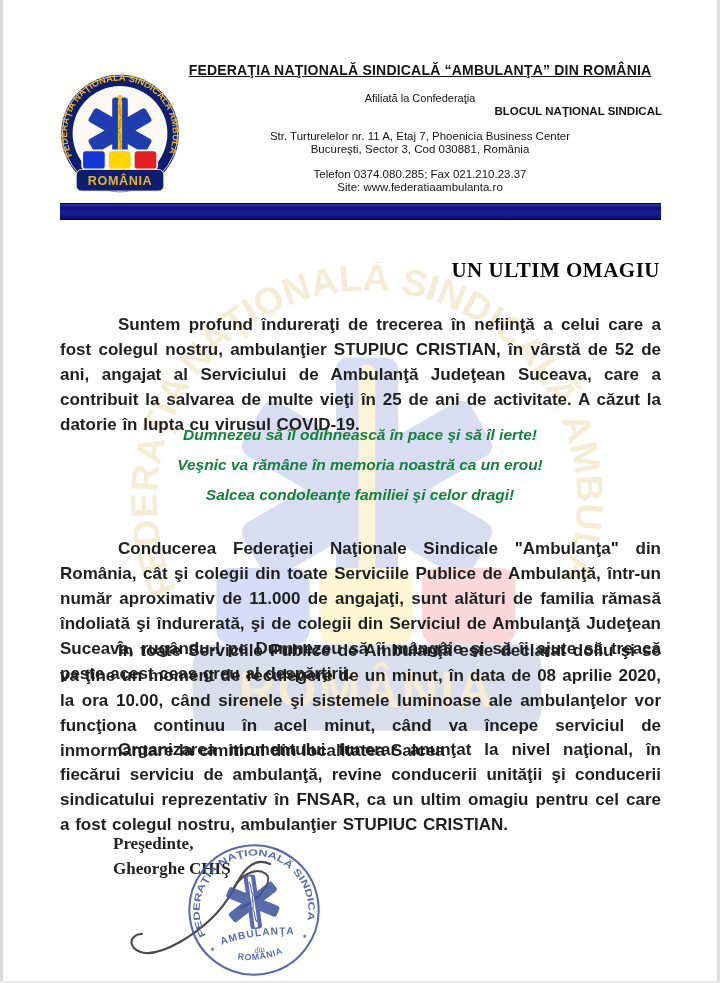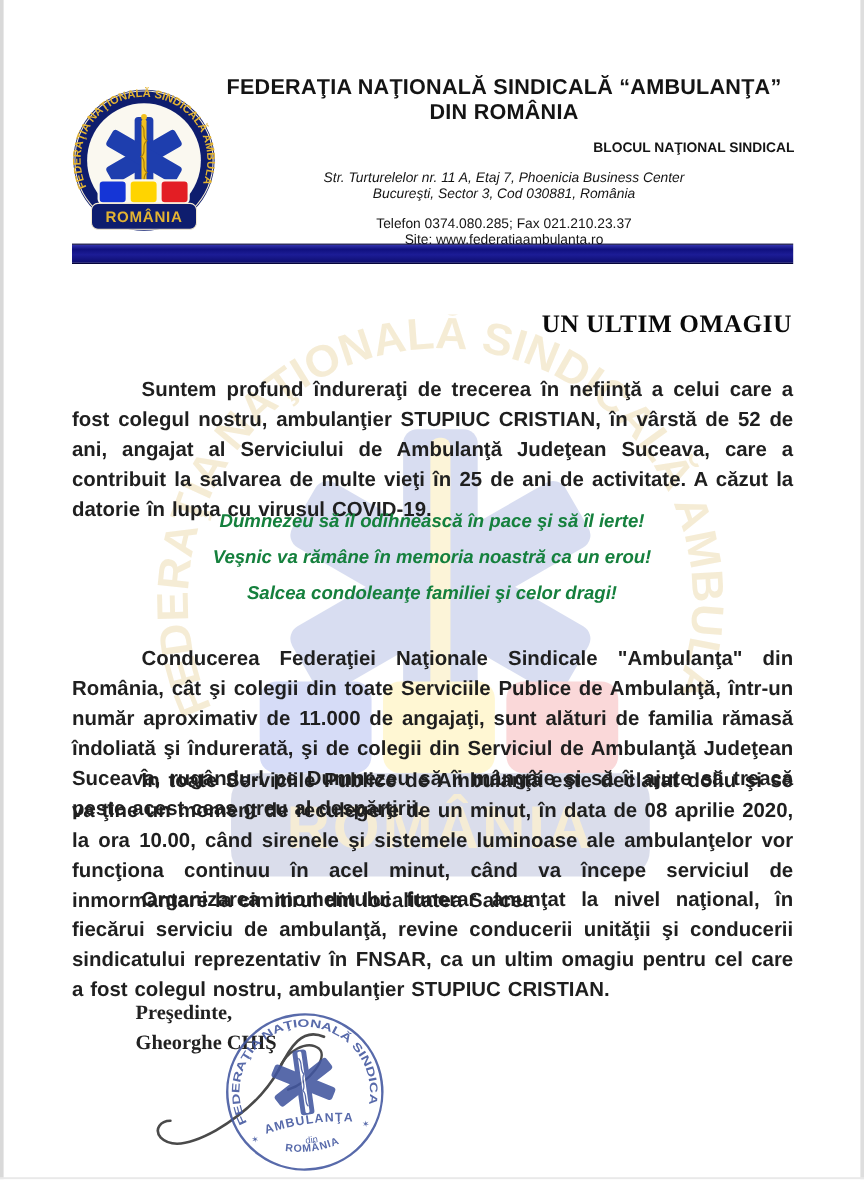--- a/index.html
+++ b/index.html
@@ -7,24 +7,24 @@
     position:relative;width:720px;height:983px;background:#ffffff;overflow:hidden;
     font-family:"Liberation Sans",sans-serif;
   }
   .scan-edge-left{position:absolute;left:0;top:0;width:3px;height:100%;background:#d9d9d9;}
   .scan-edge-right{position:absolute;right:0;top:0;width:3px;height:100%;background:#dedede;}
   .scan-edge-bottom{position:absolute;left:0;bottom:0;width:100%;height:2px;background:#e9e9e9;}
 
   
   .logo{position:absolute;left:60px;top:66px;width:120px;height:138px;}
   .header-text{position:absolute;left:178px;top:62px;width:484px;text-align:center;color:#141414;}
-  .org-name{font-size:18px;font-weight:bold;letter-spacing:.2px;margin:0 0 14px 0;}
+  .org-name{font-size:14px;font-weight:bold;letter-spacing:.2px;margin:0 0 14px 0;text-decoration:underline;}
   .aff1{font-size:11px;margin:0 0 1px 0;}
   .aff2{font-size:11.5px;font-weight:bold;margin:0 0 13px 0;text-align:right;}
-  .addr{font-size:11.5px;margin:0 0 1px 0;font-style:italic;}
+  .addr{font-size:11.5px;margin:0 0 1px 0;}
   .addr-gap{margin-bottom:13px;}
   .contact{font-size:11.5px;margin:0 0 1px 0;}
   .navy-bar{
     position:absolute;left:60px;top:203px;width:601px;height:15px;
     background:linear-gradient(#3333b0 0%,#10107e 25%,#1c1c96 55%,#0d0d6e 100%);
     border-top:1px solid #05053c;border-bottom:1px solid #05053c;
   }
 
   
   .watermark{position:absolute;left:122px;top:262px;width:490px;height:490px;opacity:.17;z-index:0;}
@@ -91,20 +91,21 @@
       <rect x="123" y="128" width="39" height="32" rx="6" fill="#e31e24" stroke="#faf8f0" stroke-width="3"></rect>
     </g>
     <g>
       <rect x="27" y="160" width="146" height="36" rx="9" fill="#0e1d6e" stroke="#f5ead0" stroke-width="1.5"></rect>
       <text x="100" y="186" text-anchor="middle" font-family="Liberation Sans, sans-serif" font-size="21" font-weight="bold" fill="#e3b331" letter-spacing="1">ROMÂNIA</text>
     </g>
   </svg>
 
   <div class="header-text">
     <p class="org-name">FEDERAŢIA NAŢIONALĂ SINDICALĂ “AMBULANŢA” DIN ROMÂNIA</p>
+    <p class="aff1">Afiliată la Confederaţia</p>
     <p class="aff2">BLOCUL NAŢIONAL SINDICAL</p>
     <p class="addr">Str. Turturelelor nr. 11 A, Etaj 7, Phoenicia Business Center</p>
     <p class="addr addr-gap">Bucureşti, Sector 3, Cod 030881, România</p>
     <p class="contact">Telefon 0374.080.285;  Fax 021.210.23.37</p>
     <p class="contact">Site: www.federatiaambulanta.ro</p>
   </div>
 
   <div class="navy-bar"></div>
 
   <svg class="watermark" viewBox="0 0 200 205" xmlns="http://www.w3.org/2000/svg">

